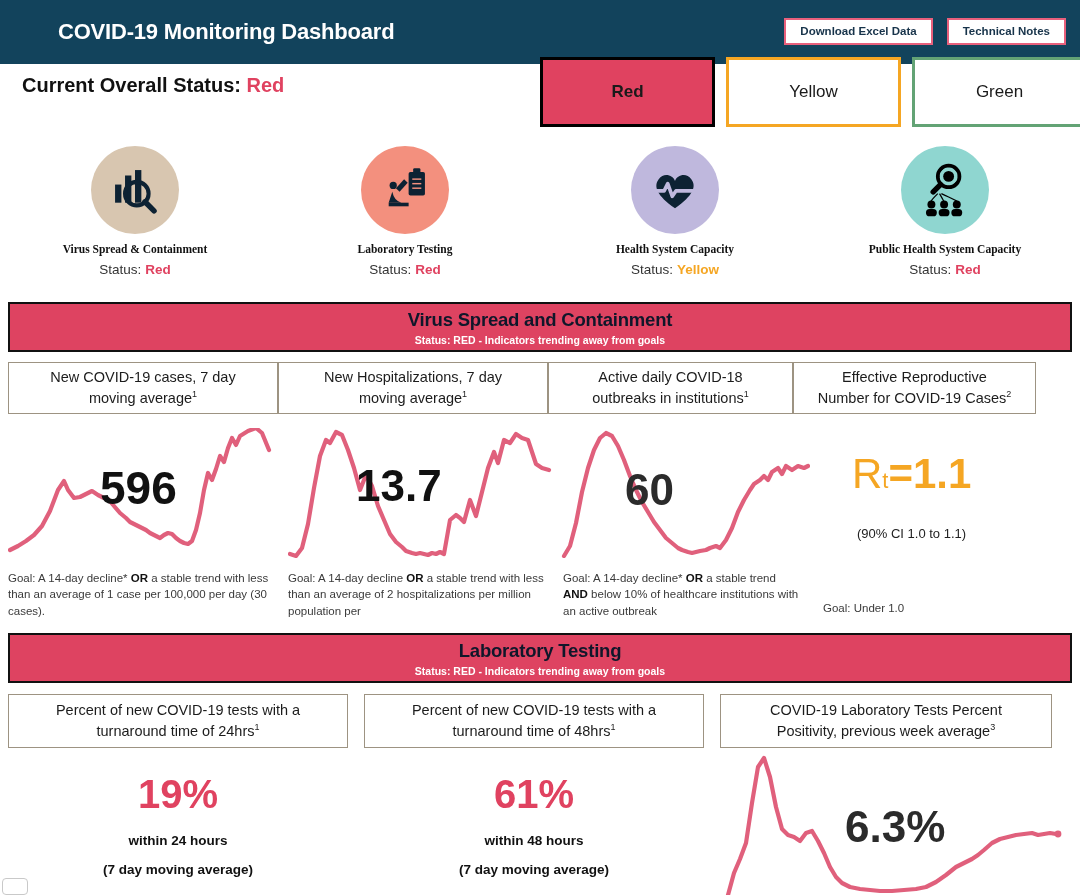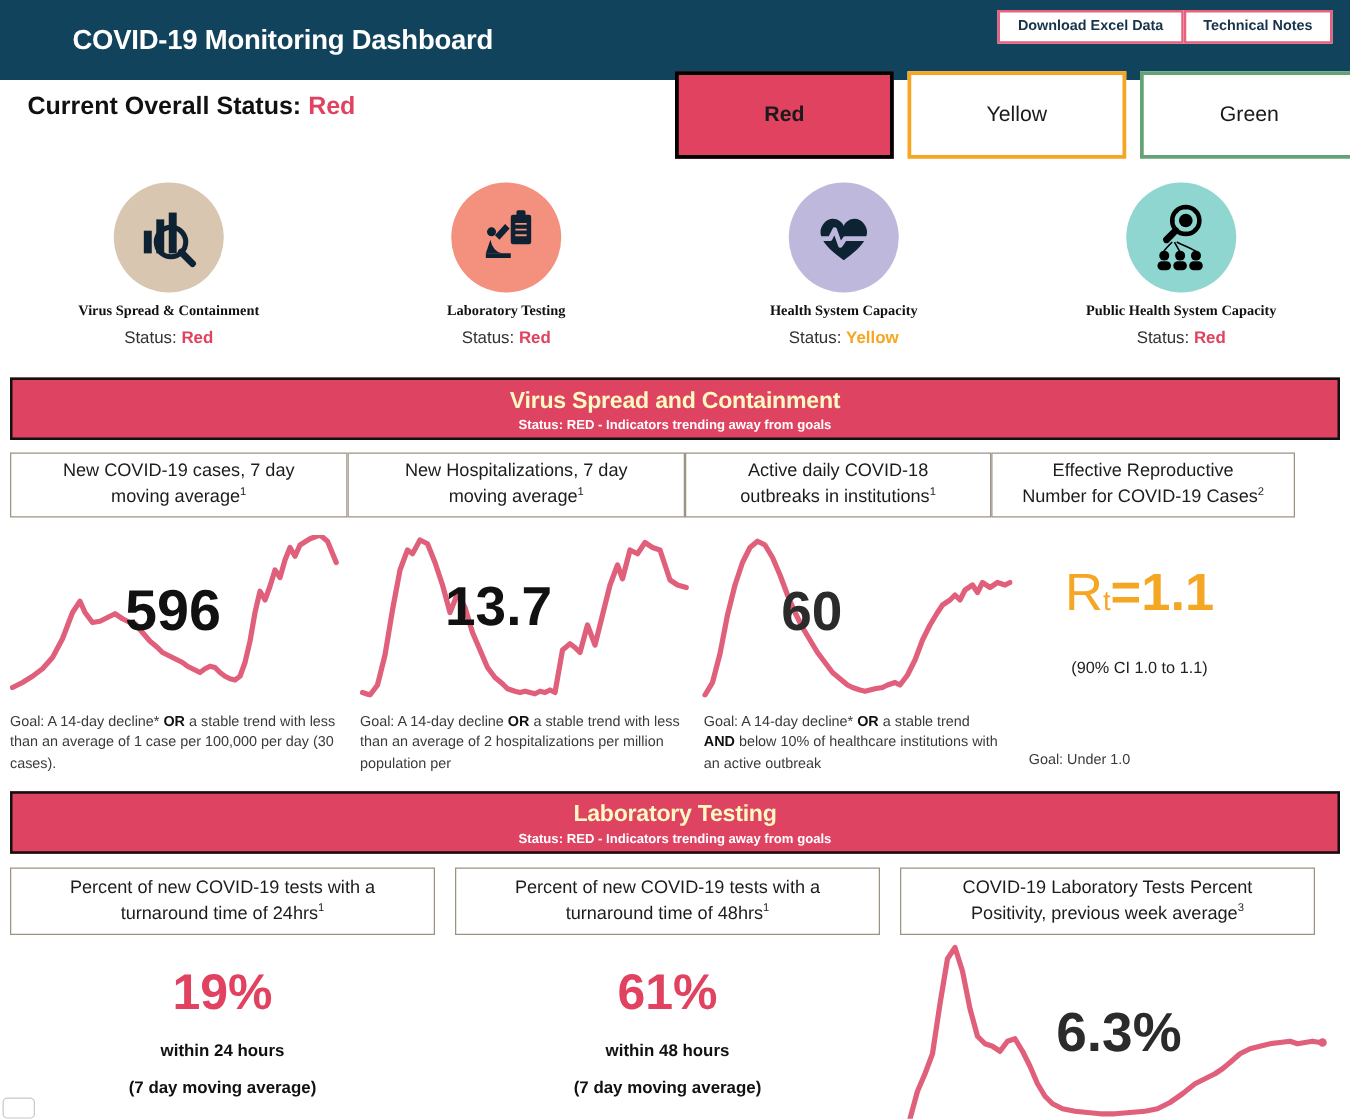--- a/index.html
+++ b/index.html
@@ -13,21 +13,21 @@
 
   
   .topbar {
     position:absolute; left:0; top:0; width:1080px; height:64px;
     background:#12435c; display:flex; align-items:center;padding-left:36px;
   }
   .topbar-title {
     color:#ffffff; font-size:22px; font-weight:bold;
     letter-spacing:-0.2px; margin-left:22px; white-space:nowrap;
   }
-  .topbar-actions { position:absolute; right:14px; top:8px; display:flex; }
+  .topbar-actions { position:absolute; right:14px; top:18px; display:flex; gap:14px; }
   .tb-btn {
     background:#ffffff; border:2px solid #e8607c; color:#17334a;
     font-size:11.5px; font-weight:bold; padding:5px 14px;
     white-space:nowrap; cursor:pointer; line-height:1.1;
   }
 
   
   .status-row { position:absolute; left:0; top:46px; width:1024px; height:92px; }
   .overall-label {
     position:absolute; left:22px; top:28px;
@@ -55,21 +55,21 @@
   .cat-status b { font-weight:bold; }
   .s-red { color:#e04260; }
   .s-yellow { color:#f5a623; }
 
   
   .band {
     position:absolute; left:8px; width:1064px; height:50px;
     background:#de4361; border:2px solid #111;
     display:flex; flex-direction:column; align-items:center; justify-content:center;
   }
-  .band-title { color:#fef9c3; font-size:18.5px; font-weight:bold; letter-spacing:-0.2px; }
+  .band-title { color:#0f172a; font-size:18.5px; font-weight:bold; letter-spacing:-0.2px; }
   .band-sub { color:#fff; font-size:10.5px; font-weight:bold; margin-top:3px; }
 
   
   .titles { position:absolute; display:flex; }
   .mt-box {
     border:1px solid #9d9382; background:#fff;
     display:flex; align-items:center; justify-content:center;
     text-align:center; padding:4px 8px;
   }
   .mt-box span { font-size:14.5px; color:#1c1c1c; line-height:1.35; }

